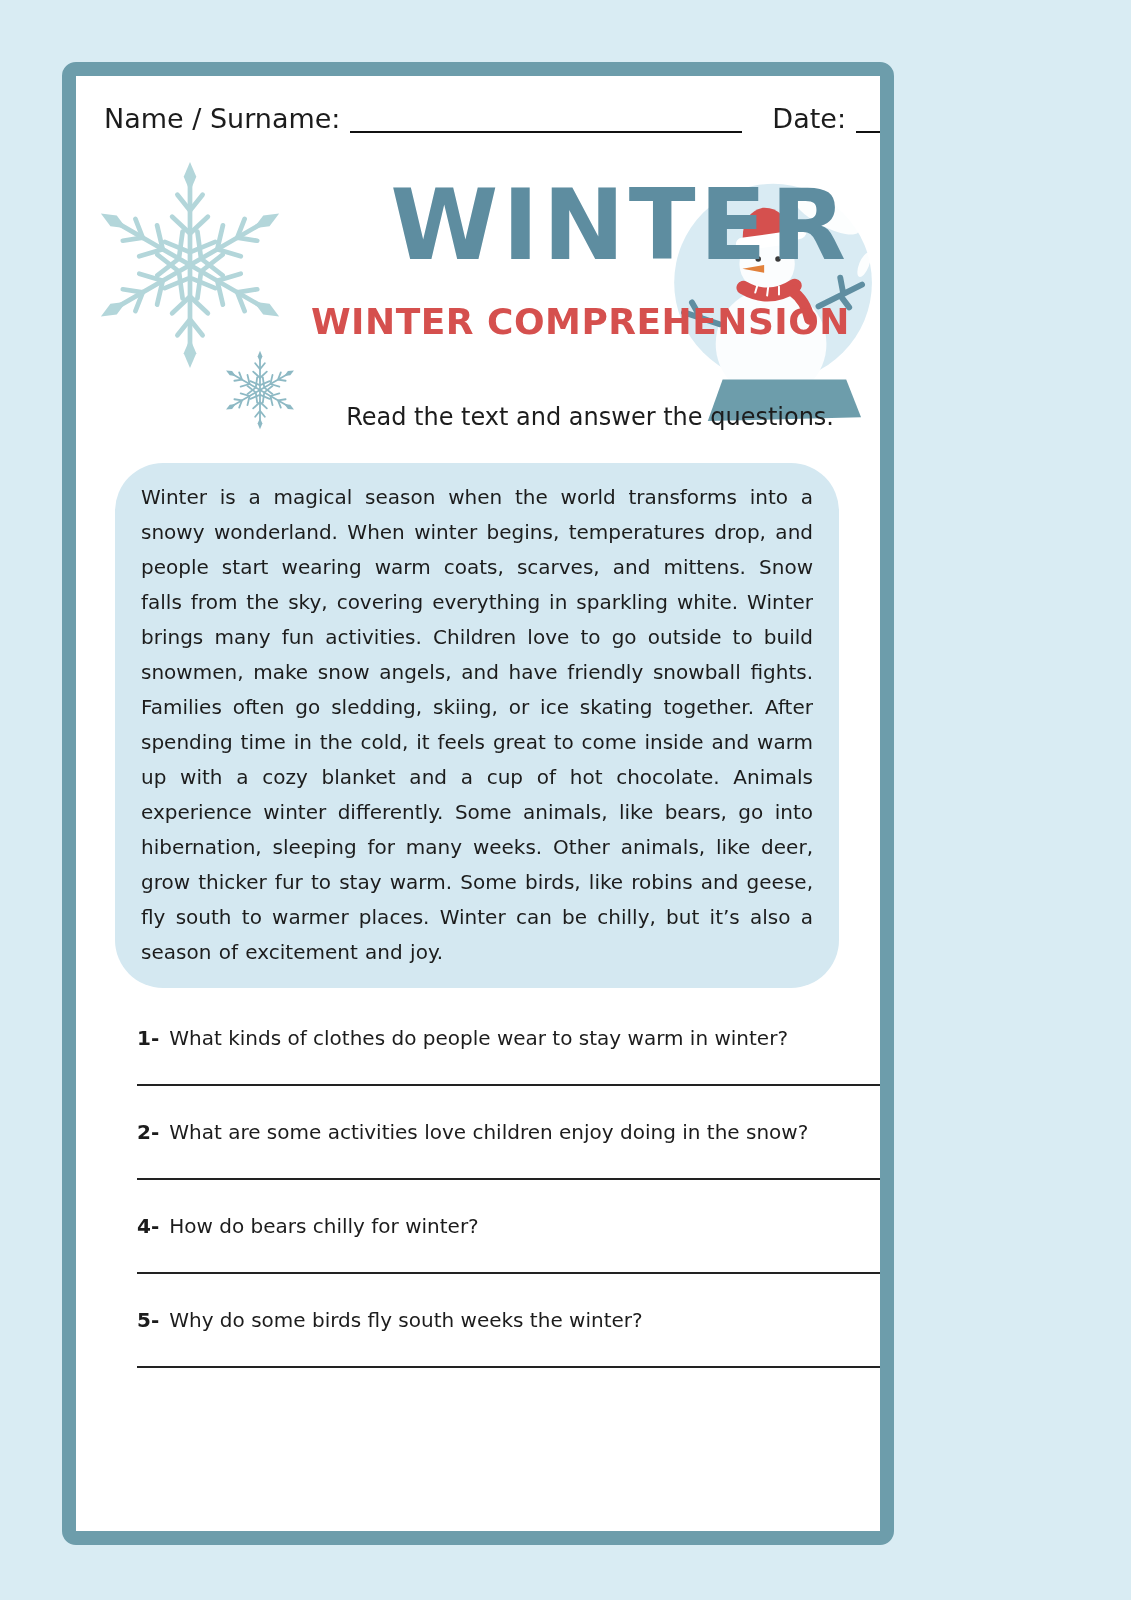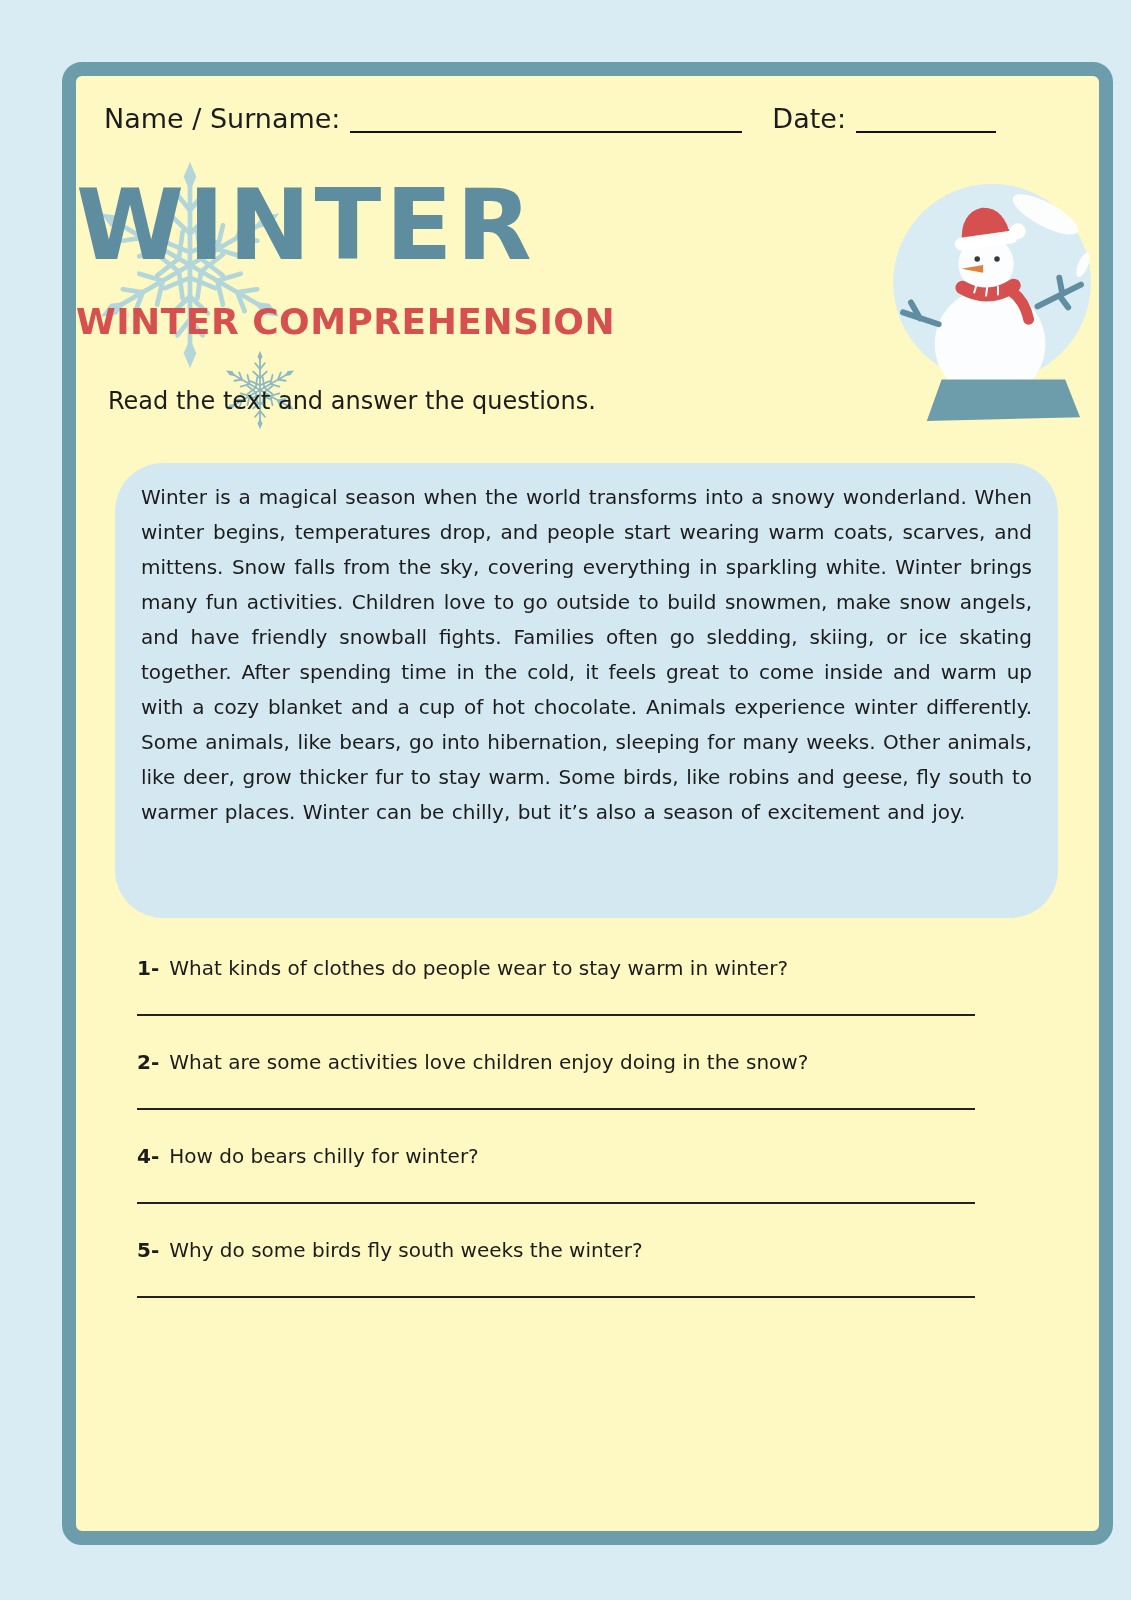--- a/index.html
+++ b/index.html
@@ -6,42 +6,42 @@
   body{
     width:1131px;height:1600px;
     background:#d9ecf3;
     font-family:"DejaVu Sans","Liberation Sans",sans-serif;
     color:#1c1c1c;
     position:relative;
     overflow:hidden;
   }
   .card{
     position:absolute;left:62px;top:62px;
-    width:1051px;height:1483px;
+    width:832px;height:1483px;
     box-sizing:border-box;
-    background:#fef9c3;
+    background:#ffffff;
     border:14px solid #6d9dab;
-    border-radius:20px;
+    border-radius:14px;
     overflow:hidden;
   }
   
   .header-row{
     position:absolute;left:28px;top:27px;width:892px;
     display:flex;align-items:flex-end;
     font-size:27px;line-height:1.15;
   }
   .hdr-label{white-space:nowrap;}
   .fill-line{
     border-bottom:2px solid #111;
     height:28px;
   }
   .name-line{flex:1 1 auto;margin:0 30px 1px 10px;}
   .date-line{width:140px;margin:0 0 1px 10px;}
   
-  .title-block{position:absolute;left:0;right:30px;text-align:left;}
+  .title-block{position:absolute;left:0;right:30px;text-align:right;}
   .main-title{
     top:100px;
     font-size:98px;font-weight:bold;letter-spacing:4px;
     color:#5e8da0;line-height:1;
   }
   .sub-title{
     top:226px;
     font-size:36px;font-weight:bold;letter-spacing:0.5px;
     color:#d5504e;line-height:1.1;
   }
@@ -143,21 +143,21 @@
     <path d="M152,140 L196,118 M174,129 L183,141 M177,127 L174,111" stroke="#5f8ea1" stroke-width="6" stroke-linecap="round" fill="none"></path>
 
     <polygon points="55,214 180,214 195,252 40,256" fill="#6d9dab"></polygon>
 
     <ellipse cx="160" cy="47" rx="37" ry="12" transform="rotate(28 160 47)" fill="#ffffff" opacity="0.92"></ellipse>
     <ellipse cx="198" cy="98" rx="5" ry="13" transform="rotate(22 198 98)" fill="#ffffff" opacity="0.92"></ellipse>
   </svg>
 
   <h1 class="title-block main-title" style="margin:0;">WINTER</h1>
   <h2 class="title-block sub-title" style="margin:0;">WINTER COMPREHENSION</h2>
-  <p class="title-block instruction" style="margin:0;padding-left:32px;">Read the text and answer the questions.</p>
+  <p class="title-block instruction" style="margin:16px;padding-left:32px;">Read the text and answer the questions.</p>
 
   <div class="content">
 
     <div class="passage-box">
       <p class="passage-text">Winter is a magical season when the world transforms into a snowy wonderland. When winter begins, temperatures drop, and people start wearing warm coats, scarves, and mittens. Snow falls from the sky, covering everything in sparkling white. Winter brings many fun activities. Children love to go outside to build snowmen, make snow angels, and have friendly snowball fights. Families often go sledding, skiing, or ice skating together. After spending time in the cold, it feels great to come inside and warm up with a cozy blanket and a cup of hot chocolate. Animals experience winter differently. Some animals, like bears, go into hibernation, sleeping for many weeks. Other animals, like deer, grow thicker fur to stay warm. Some birds, like robins and geese, fly south to warmer places. Winter can be chilly, but it’s also a season of excitement and joy.</p>
     </div>
 
     <div class="questions">
 
       <div class="q-item">

